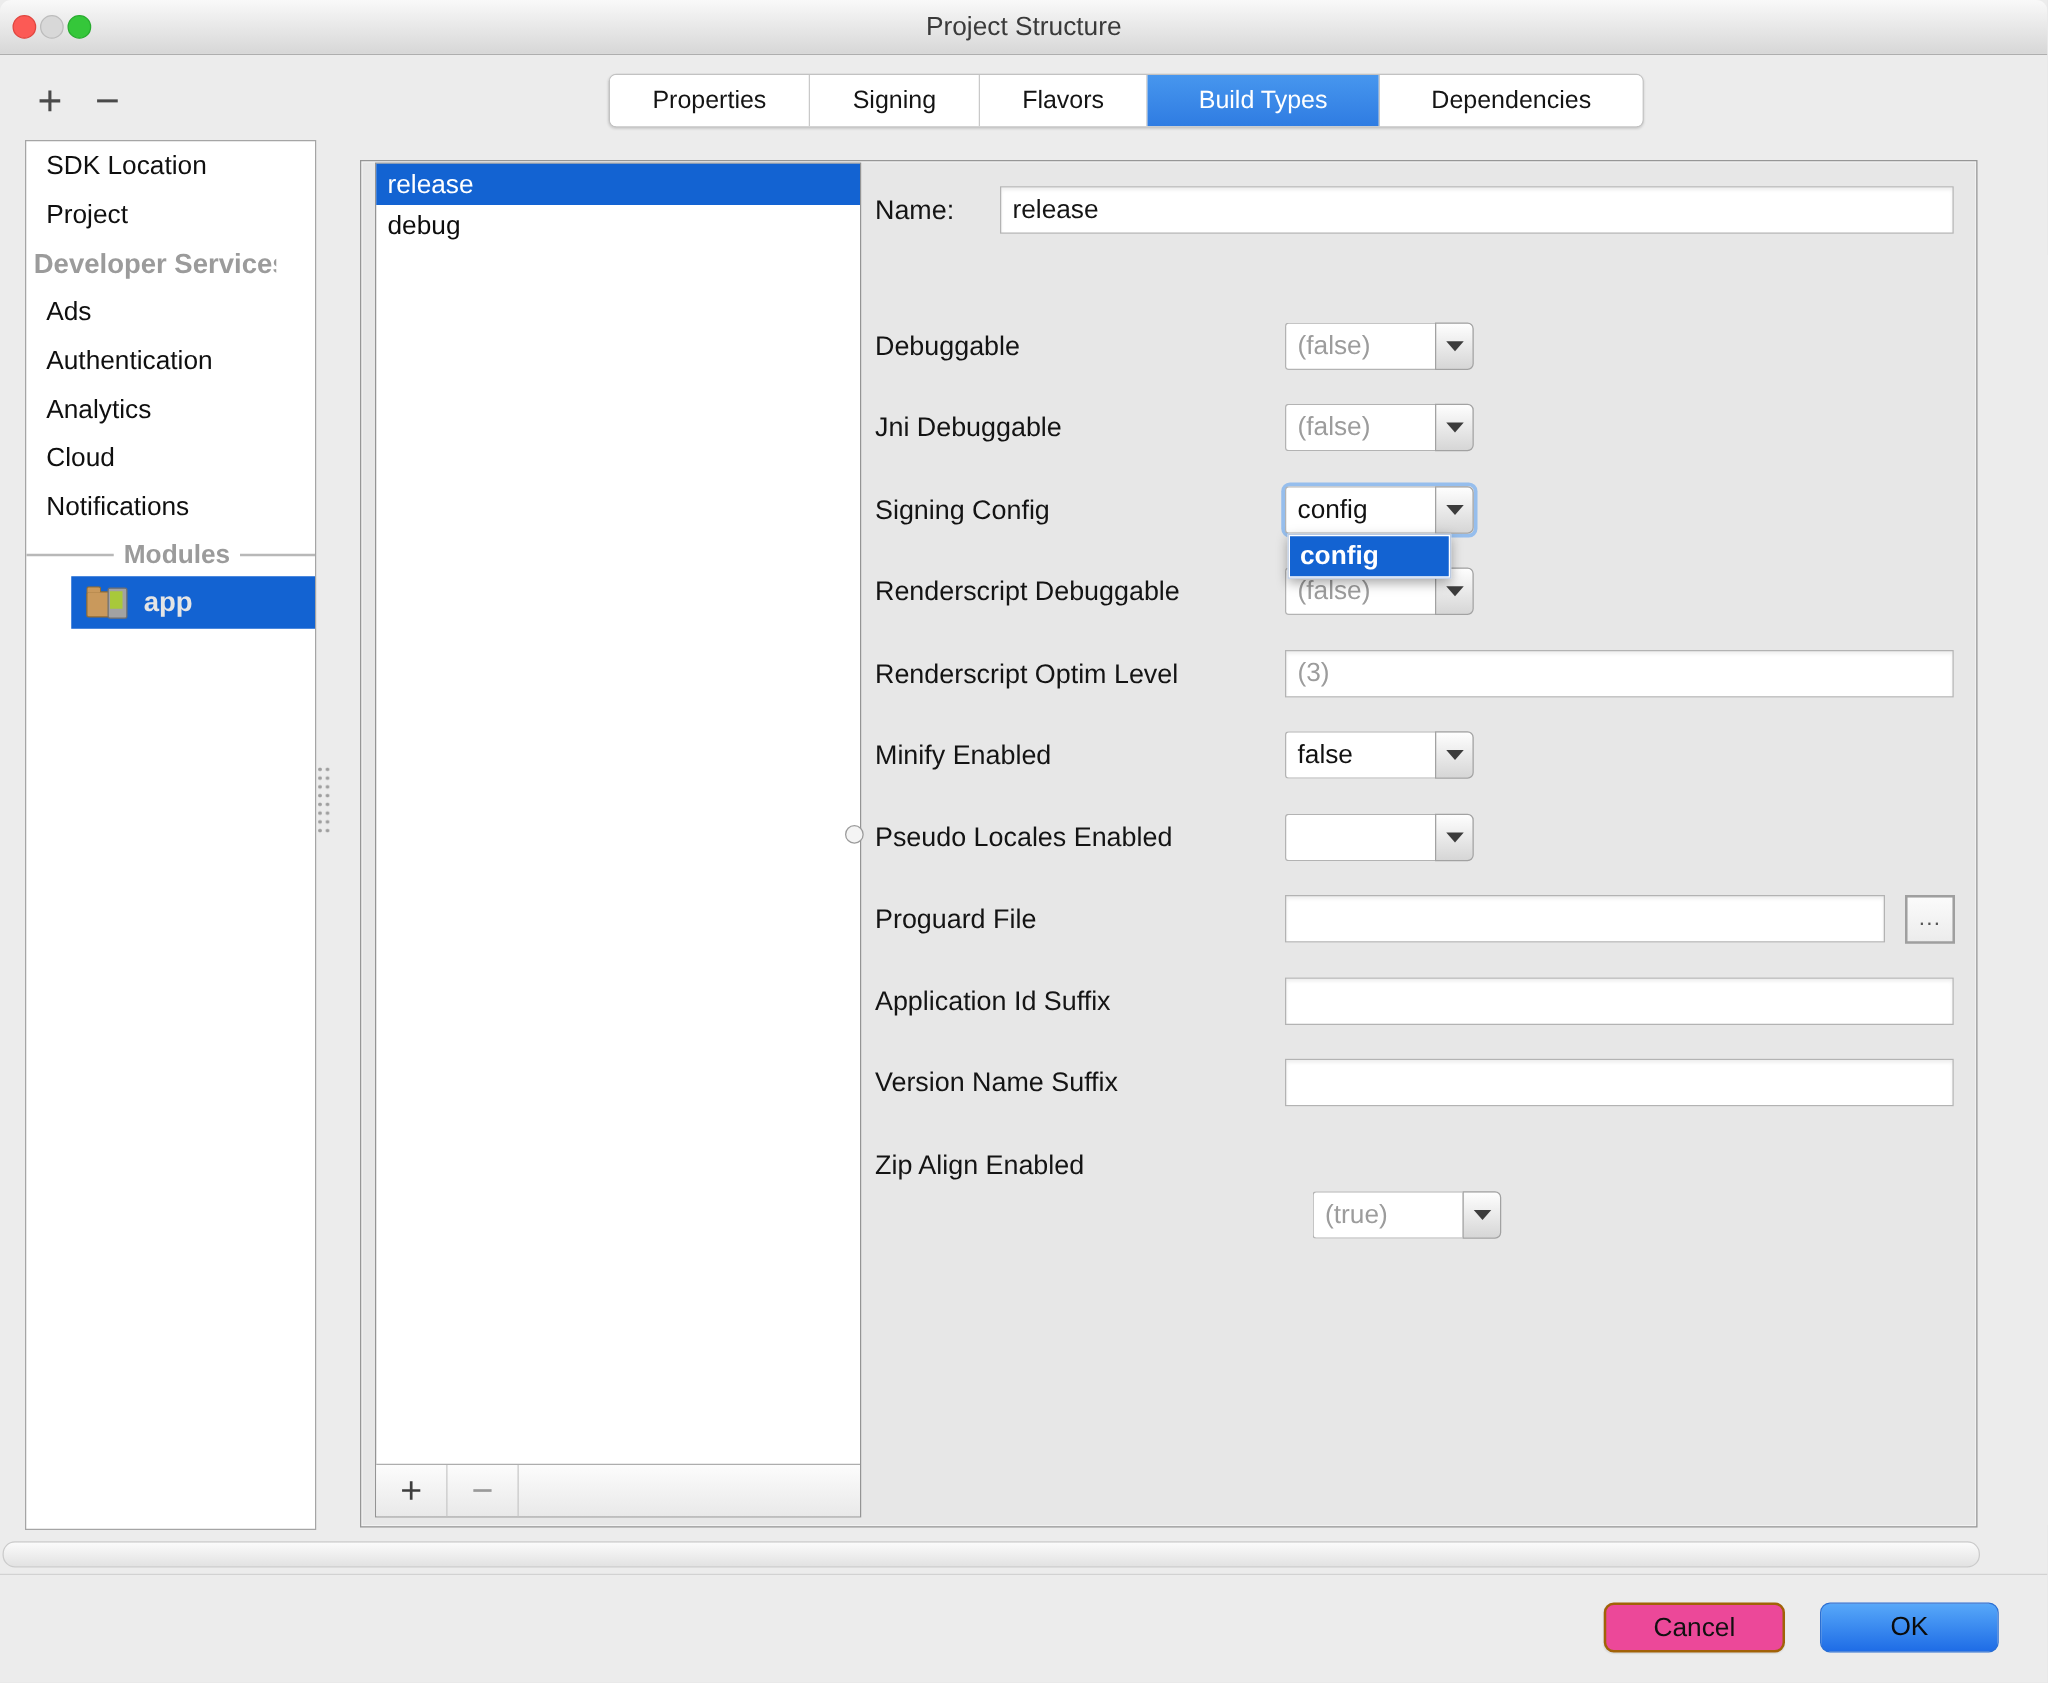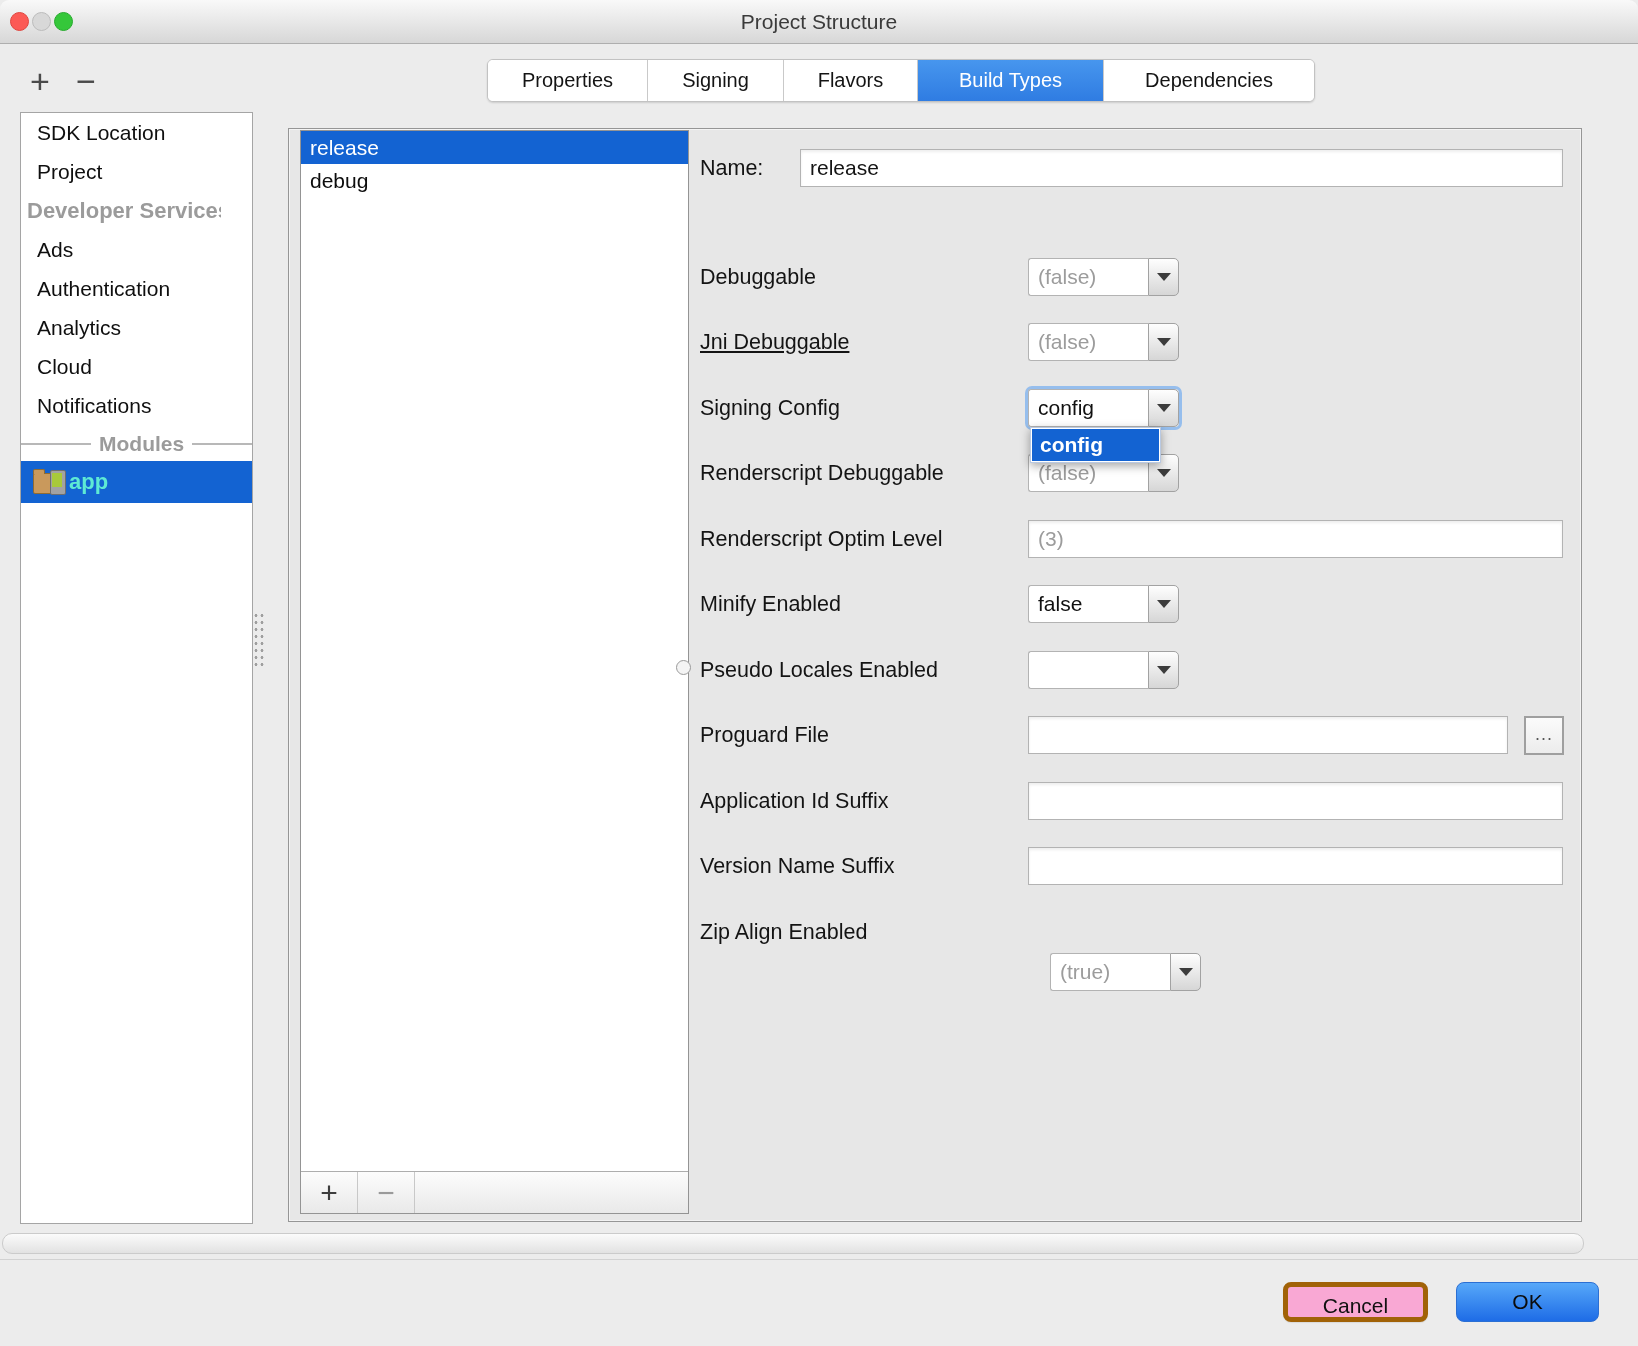--- a/index.html
+++ b/index.html
@@ -33,21 +33,21 @@
   .sidebar{position:absolute;left:20px;top:112px;width:233px;height:1112px;
     background:#fff;border:1px solid #a5a5a5;box-sizing:border-box;overflow:hidden;}
   .sb-item{height:39px;line-height:39px;padding-left:16px;font-size:21px;color:#0f0f0f;white-space:nowrap;}
   .sb-header{height:39px;line-height:39px;padding-left:6px;font-size:22px;font-weight:bold;
     color:#9b9b9b;white-space:nowrap;overflow:hidden;max-width:194px;}
   .sb-sep{height:26px;display:flex;align-items:center;color:#9b9b9b;font-weight:bold;
     font-size:21px;margin-top:6px;}
   .sb-sep::before{content:"";width:70px;border-top:2px solid #b8b8b8;margin-right:8px;}
   .sb-sep::after{content:"";flex:1;border-top:2px solid #b8b8b8;margin-left:8px;}
   .sb-module{height:42px;display:flex;align-items:center;background:var(--accent);
-    color:#5eead4;font-weight:bold;font-size:22px;padding-left:12px;margin-top:4px;}
+    color:#e5e5e5;font-weight:bold;font-size:22px;padding-left:12px;gap:10px;margin-top:4px;margin-left:36px;}
   .module-icon{position:relative;width:36px;height:28px;flex:0 0 36px;}
   .mi-folder{position:absolute;left:0;top:5px;width:23px;height:19px;background:#c9995c;
     border:1px solid #8f6b33;border-radius:2px;}
   .mi-folder::before{content:"";position:absolute;left:-1px;top:-5px;width:10px;height:4px;
     background:#c9995c;border:1px solid #8f6b33;border-bottom:none;border-radius:2px 2px 0 0;}
   .mi-device{position:absolute;left:17px;top:2px;width:14px;height:23px;background:#a2a2a2;
     border:1px solid #6e6e6e;border-radius:2px;}
   .mi-screen{position:absolute;left:19px;top:5px;width:10px;height:14px;background:#a8c93a;}
   .grip{position:absolute;left:253px;top:612px;width:13px;height:56px;
     background-image:radial-gradient(circle,#9f9f9f 1.2px,transparent 1.7px);
@@ -94,21 +94,21 @@
   .browse-btn{position:absolute;left:1524px;top:716px;width:40px;height:39px;
     background:linear-gradient(#fbfbfb,#ececec);border:2px solid #9f9f9f;box-sizing:border-box;
     font-size:18px;color:#555;text-align:center;line-height:32px;letter-spacing:1px;}
   
   .resize-bar{position:absolute;left:2px;top:1233px;width:1582px;height:21px;border-radius:10px;
     background:linear-gradient(#fbfbfb,#e2e2e2);border:1px solid #cbcbcb;box-sizing:border-box;}
   .footer-divider{position:absolute;left:0;top:1259px;width:1638px;height:0;
     border-top:1px solid #d2d2d2;}
   .btn{position:absolute;top:1282px;height:40px;border-radius:8px;font-size:21px;text-align:center;
     line-height:38px;box-sizing:border-box;cursor:default;}
-  .btn-cancel{left:1283px;width:145px;background:#f9a8d4;border:5px solid #a16207;color:#111;
+  .btn-cancel{left:1283px;width:145px;background:#ec4899;border:2px solid #a16207;color:#111;
     box-shadow:0 1px 1px rgba(0,0,0,.08);}
   .btn-ok{left:1456px;width:143px;background:linear-gradient(var(--ok-top),var(--ok-bottom));
     border:1px solid #2b6fd3;color:#0b0b0b;}
 </style>
 </head>
 <body>
 
 <div class="titlebar">
   <span class="traffic t-close"></span>
   <span class="traffic t-min"></span>
@@ -166,21 +166,21 @@
 <div class="flabel" style="top:149px;">Name:</div>
 <input class="tinput" style="left: 800px; top: 149px; width: 763px;" value="release">
 <div id="form-rows">
     <div class="flabel" style="top: 258px;">Debuggable</div>
     <div class="combo muted" style="top: 258px;">
       <span class="combo-text">(false)</span>
       <span class="combo-btn">
         <span class="combo-arrow"></span>
       </span>
     </div>
-    <div class="flabel" style="top: 323px; text-decoration: underline;">Jni Debuggable</div>
+    <div class="flabel" style="top: 323px;">Jni Debuggable</div>
     <div class="combo muted" style="top: 323px;">
       <span class="combo-text">(false)</span>
       <span class="combo-btn">
         <span class="combo-arrow"></span>
       </span>
     </div>
     <div class="flabel" style="top: 389px;">Signing Config</div>
     <div class="combo focused" style="top: 389px;">
       <span class="combo-text">config</span>
       <span class="combo-btn">

